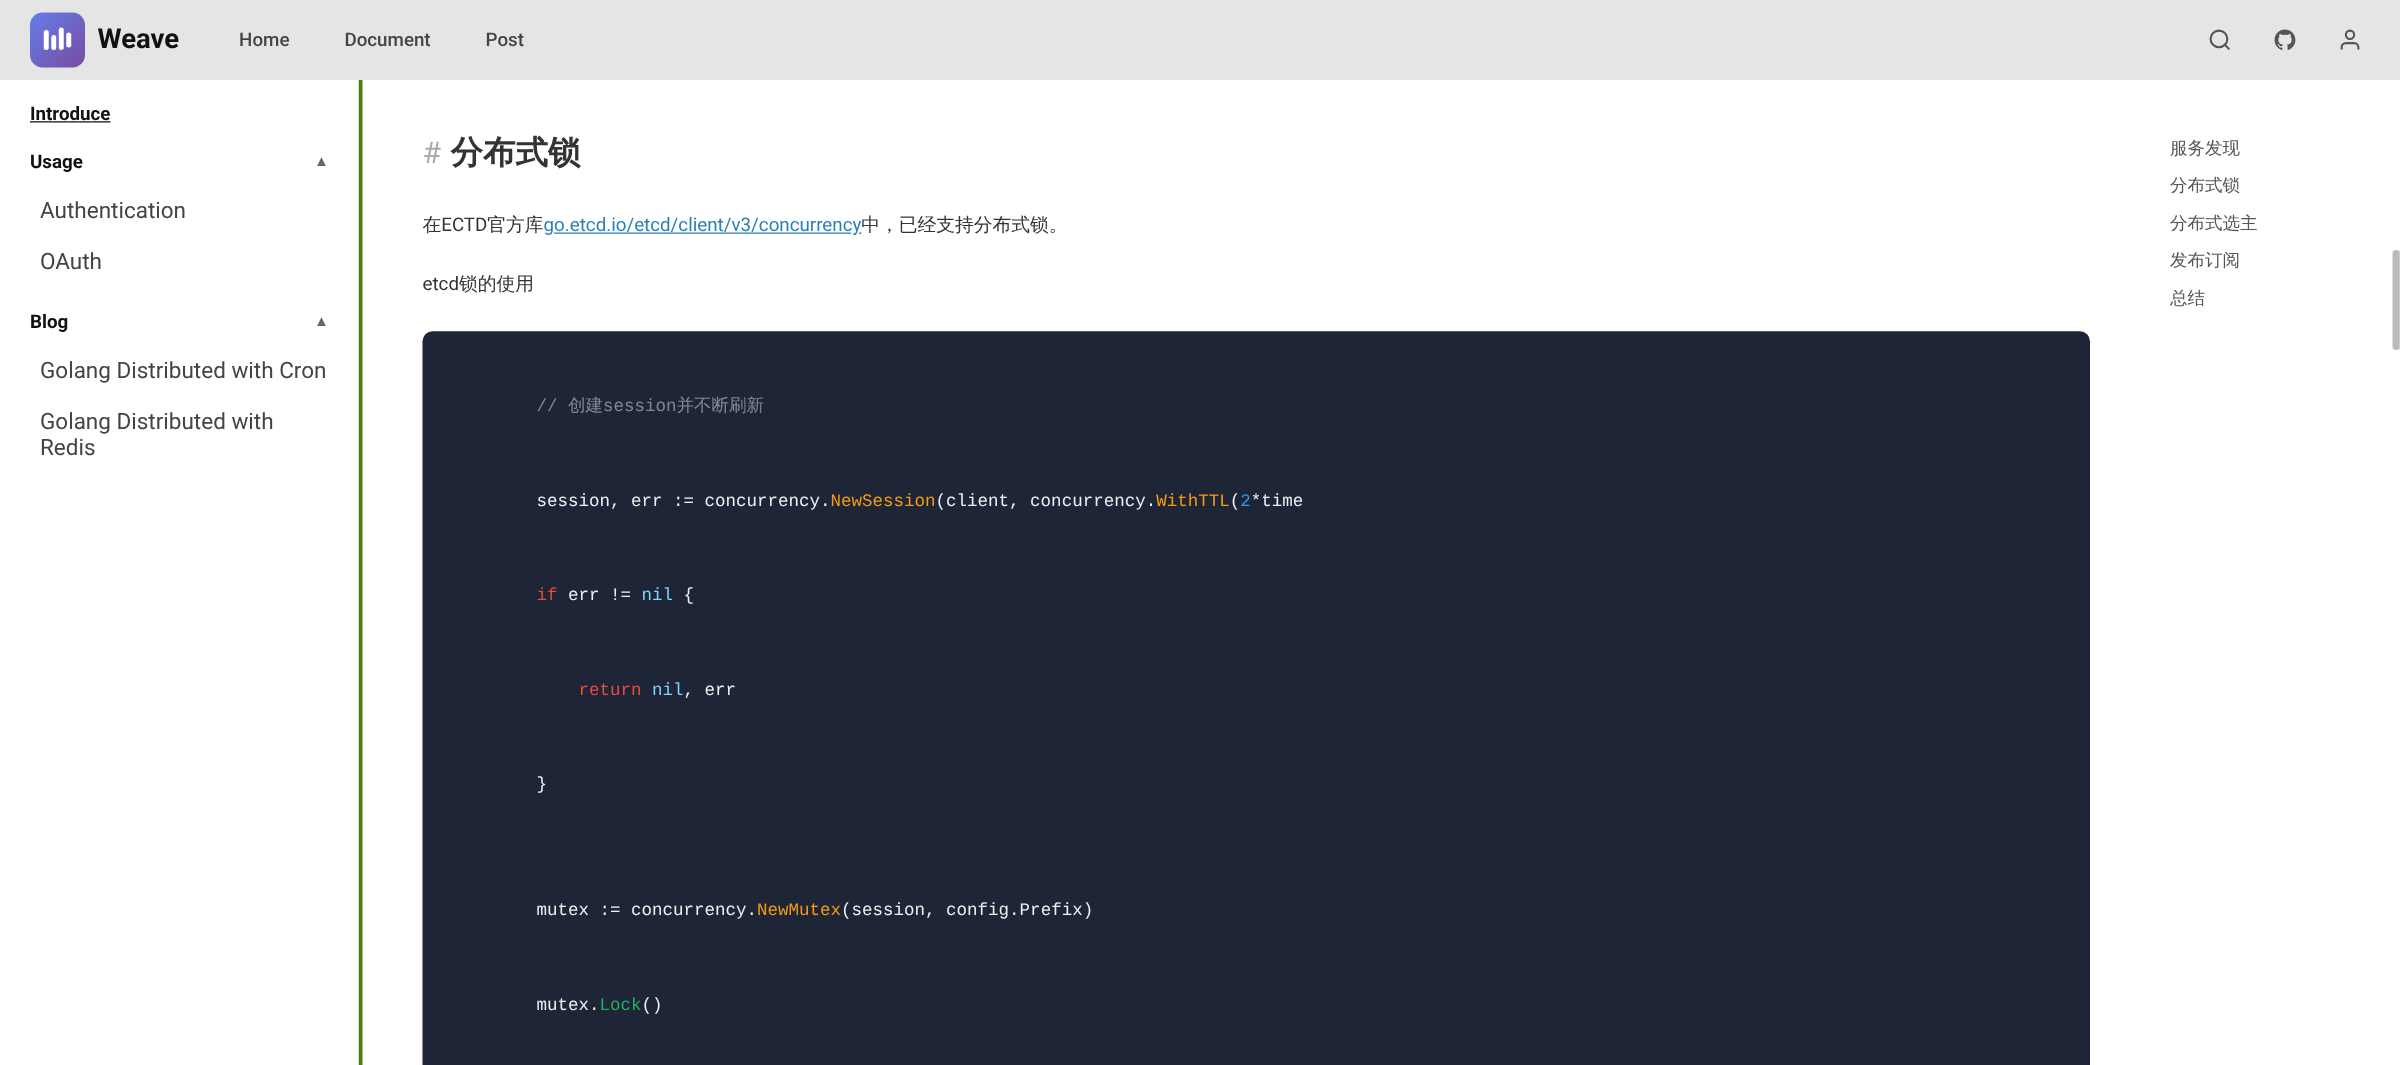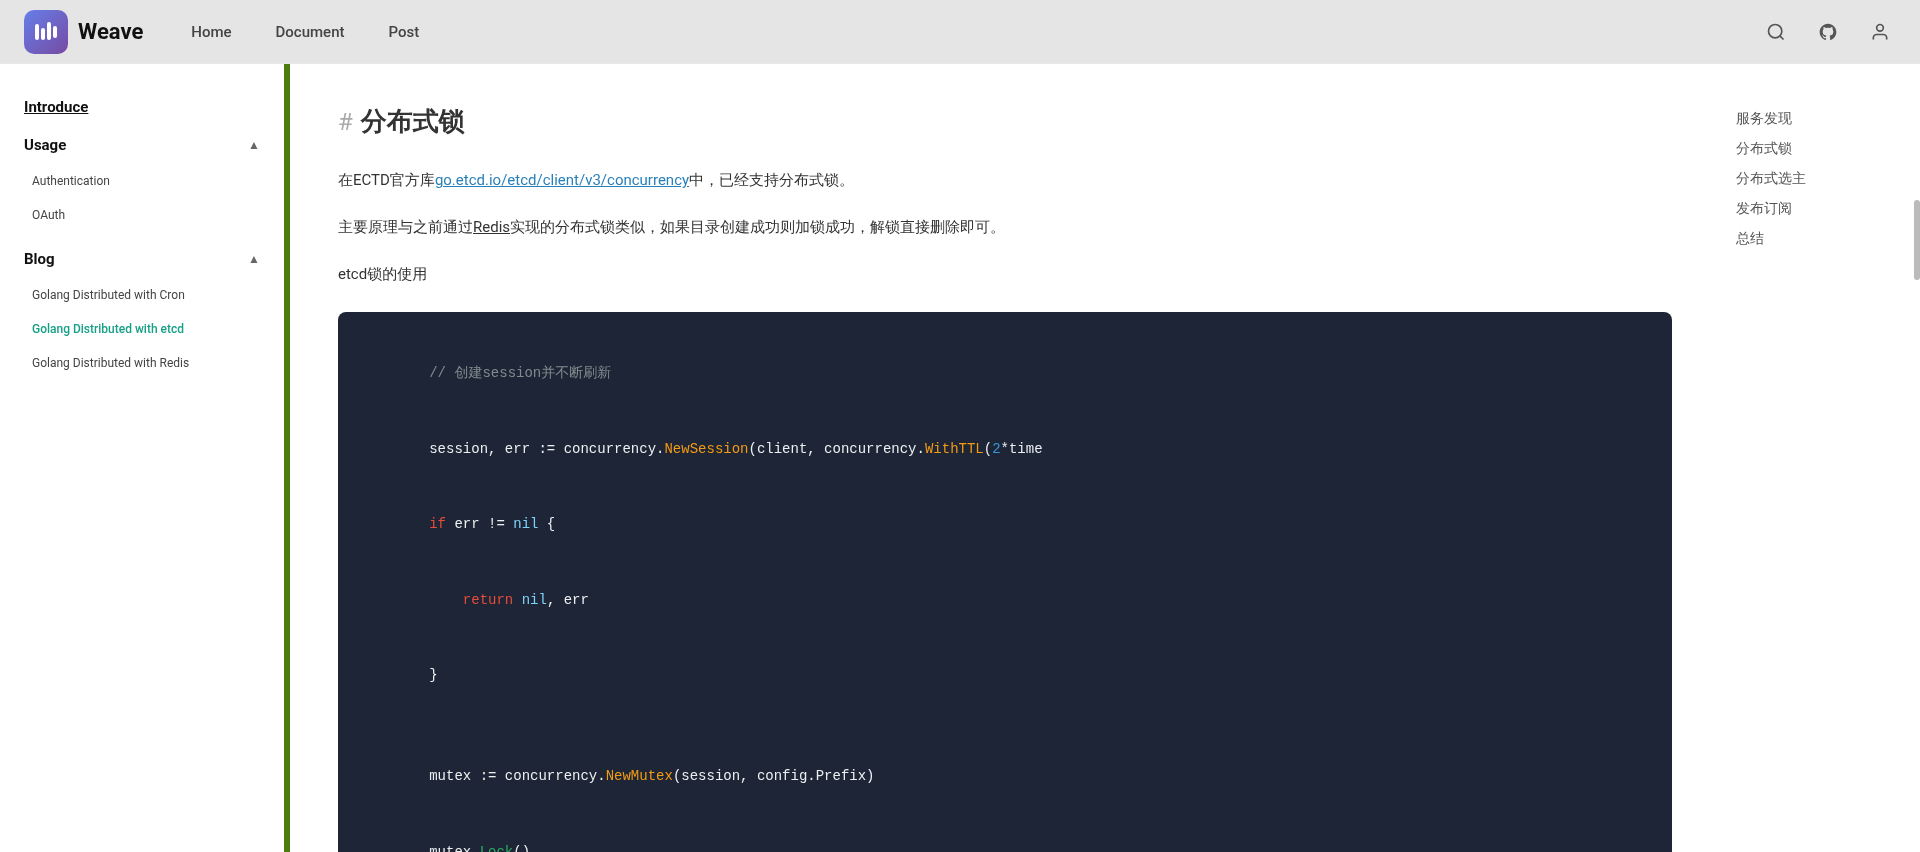--- a/index.html
+++ b/index.html
@@ -72,24 +72,24 @@
     .layout {
       display: flex;
       margin-top: 64px;
       min-height: calc(100vh - 64px);
     }
 
     
     .sidebar {
       width: 290px;
       min-width: 290px;
-      border-right: 6px solid #4d7c0f;
+      border-right: 3px solid #4d7c0f;
       padding: 24px 0;
       position: fixed;
-      top: 64px;
+      top: 48px;
       bottom: 0;
       overflow-y: auto;
       background: #fff;
     }
     .sidebar-section {
       margin-bottom: 8px;
     }
     .sidebar-section-header {
       display: flex;
       align-items: center;
@@ -99,21 +99,21 @@
       font-weight: 700;
       font-size: 15px;
       color: #111;
     }
     .sidebar-section-header .chevron {
       font-size: 12px;
       color: #666;
     }
     .sidebar-item {
       padding: 10px 24px 10px 32px;
-      font-size: 12px;
+      font-size: 18px;
       color: #444;
       cursor: pointer;
       text-decoration: none;
       display: block;
     }
     .sidebar-item.active {
       color: #16a085;
       font-weight: 500;
     }
     .sidebar-top-item {
@@ -271,38 +271,34 @@
       <a class="sidebar-item" href="#">Authentication</a>
       <a class="sidebar-item" href="#">OAuth</a>
     </div>
 
     <div class="sidebar-section">
       <div class="sidebar-section-header">
         <span>Blog</span>
         <span class="chevron">▲</span>
       </div>
       <a class="sidebar-item" href="#">Golang Distributed with Cron</a>
-      <a class="sidebar-item active" href="#">Golang Distributed with etcd</a>
       <a class="sidebar-item" href="#">Golang Distributed with Redis</a>
     </div>
   </aside>
 
   <main class="main">
     <h1 class="page-title">
       <span class="hash">#</span>
       <span>分布式锁</span>
     </h1>
 
     <p class="content-para">
       在ECTD官方库<a href="#">go.etcd.io/etcd/client/v3/concurrency</a>中，已经支持分布式锁。
     </p>
 
-    <p class="content-para">
-      主要原理与之前通过<span class="underline-text">Redis</span>实现的分布式锁类似，如果目录创建成功则加锁成功，解锁直接删除即可。
-    </p>
 
     <p class="content-para">etcd锁的使用</p>
 
     <div class="code-block">
       <div class="code-line">
         <span class="code-comment">// 创建session并不断刷新</span>
       </div>
       <div class="code-line">
         <span class="code-var">session, err := concurrency.</span><span class="code-func">NewSession</span><span class="code-var">(client, concurrency.</span><span class="code-func">WithTTL</span><span class="code-var">(</span><span class="code-number">2</span><span class="code-var">*time</span>
       </div>

